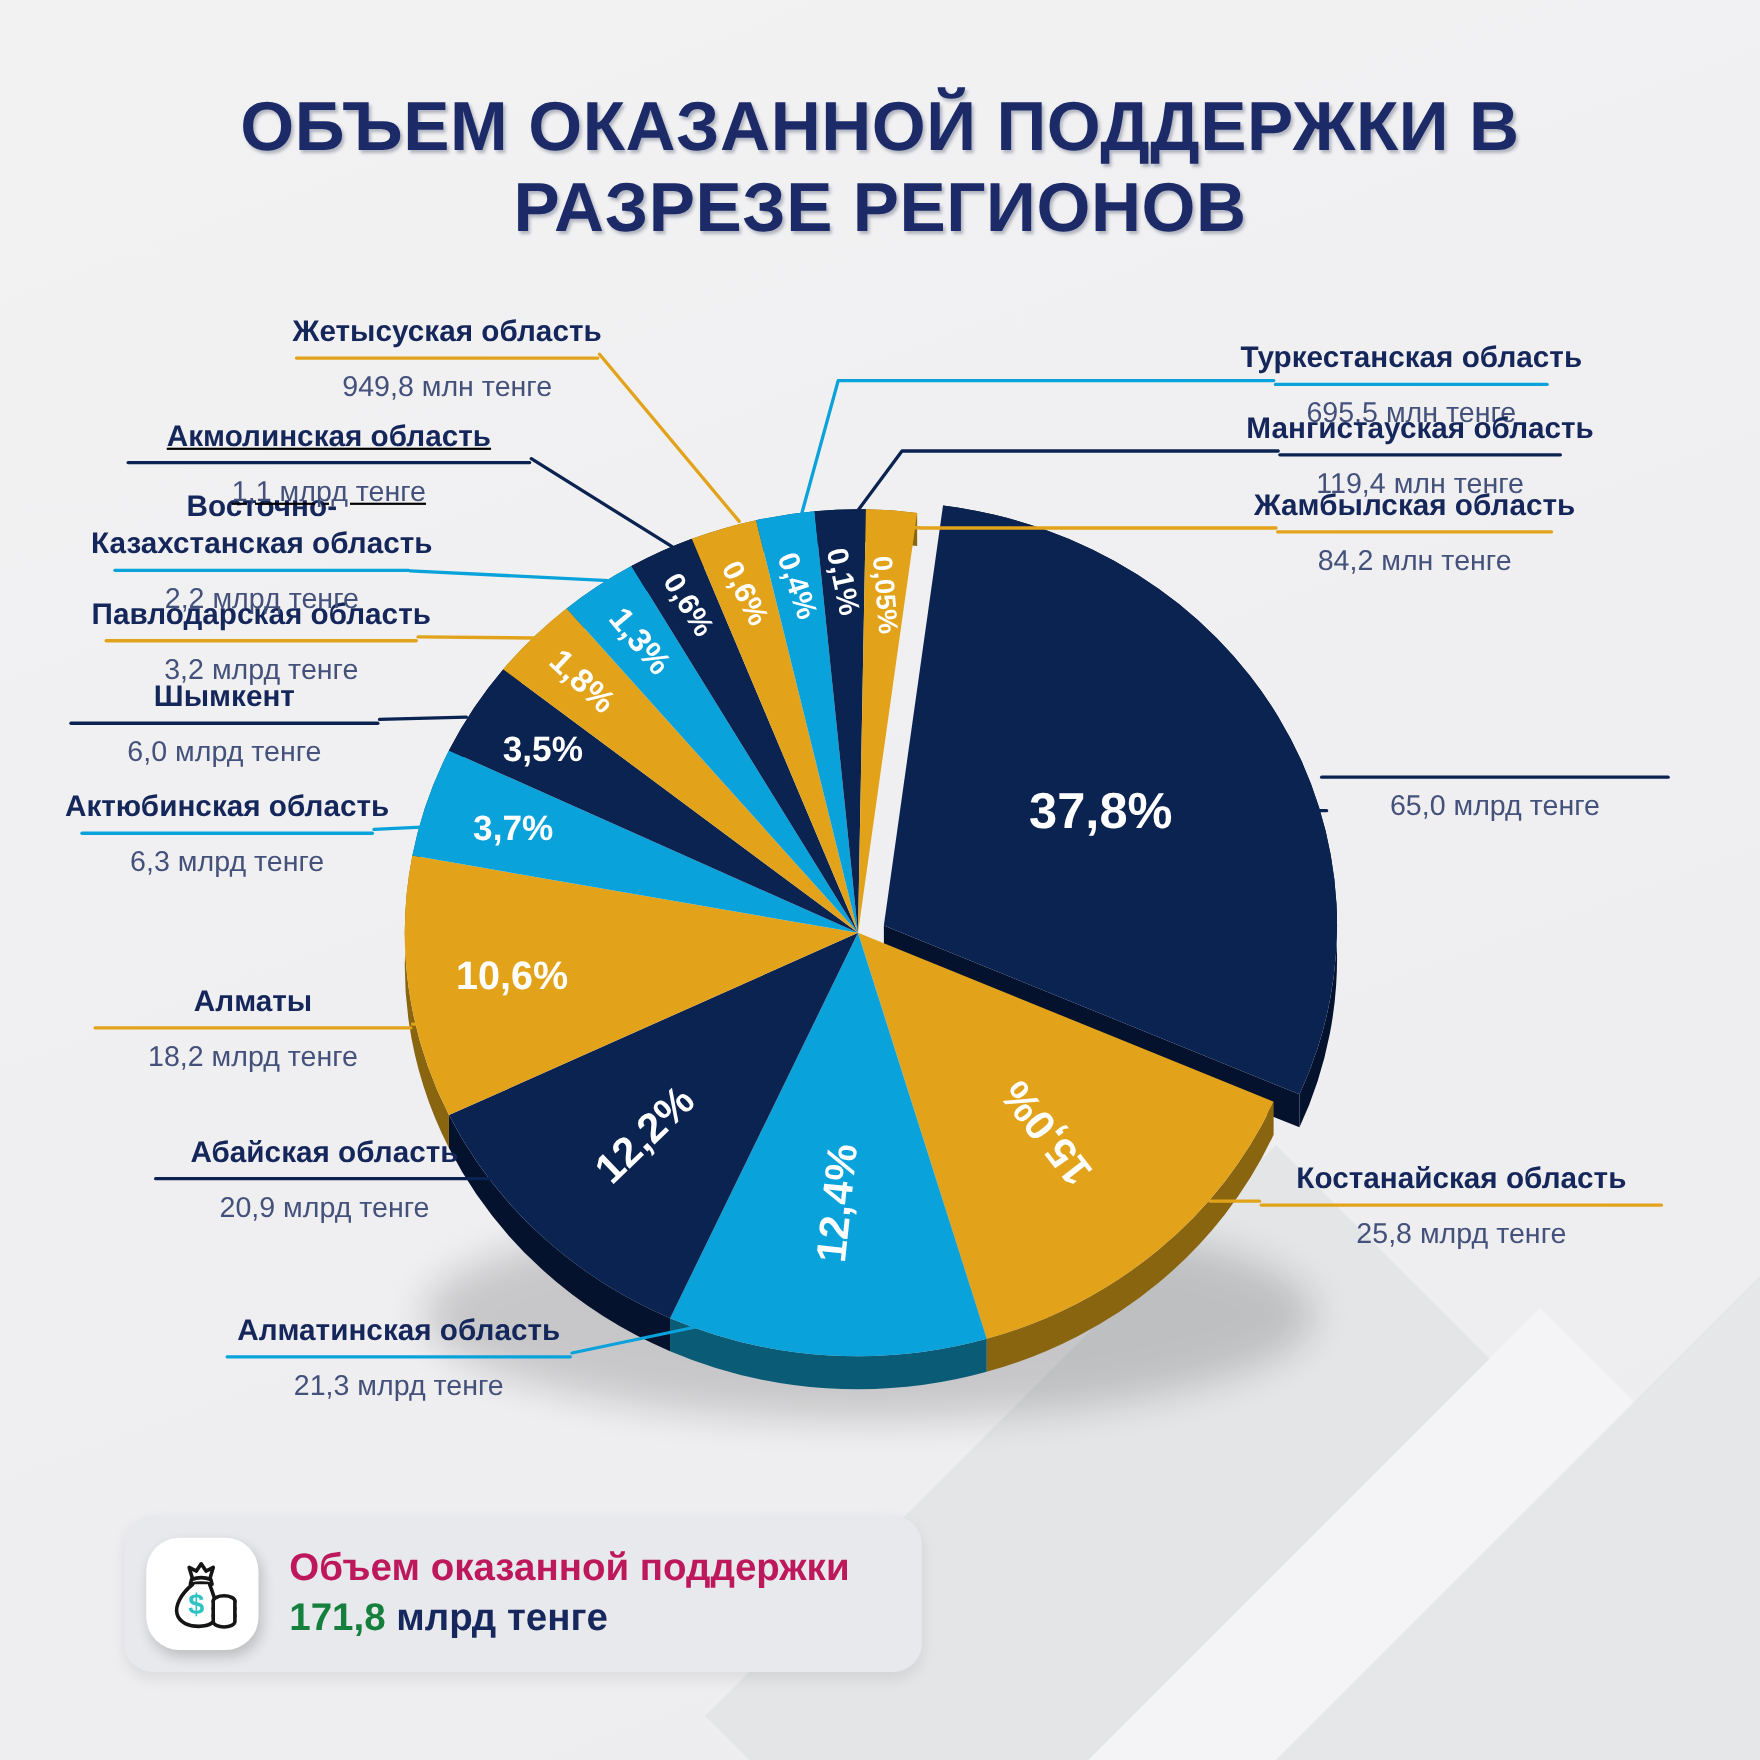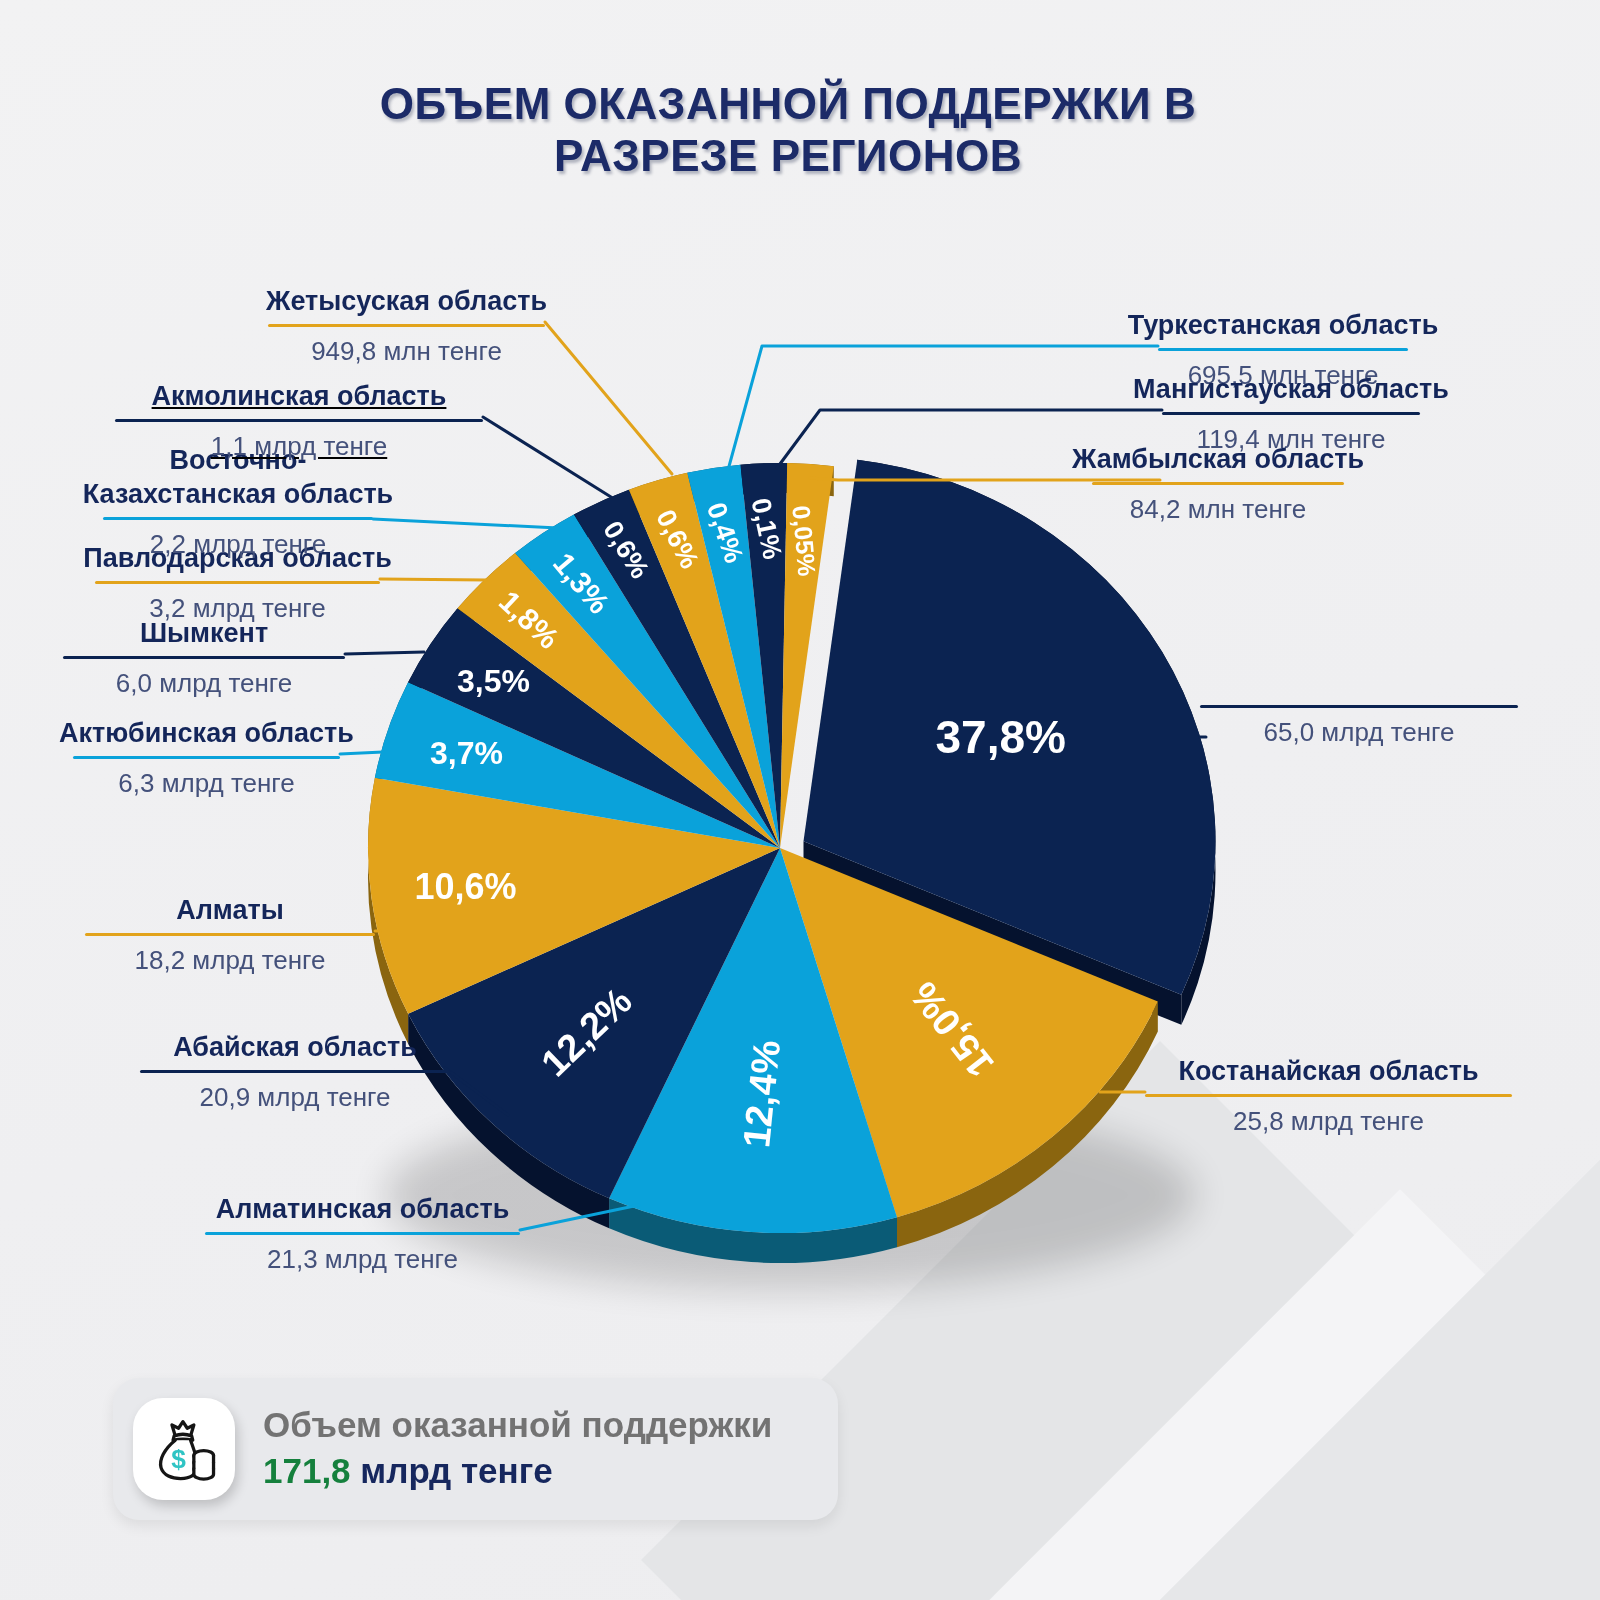--- a/index.html
+++ b/index.html
@@ -1,35 +1,35 @@
 <!DOCTYPE html>
 <html><head>
 <meta charset="utf-8">
 <style>
   html,body{margin:0;padding:0;background:#d8d9db;}
   #page{position:relative;width:1600px;height:1600px;overflow:hidden;
         background:linear-gradient(160deg,#f2f2f3 0%,#efeff1 55%,#ededef 100%);
         font-family:"Liberation Sans","DejaVu Sans",sans-serif;}
   .diamond{position:absolute;transform:rotate(45deg);}
-  #chart-title{position:absolute;left:88px;top:78px;width:1400px;text-align:center;
-     font-size:44px;line-height:1.18;font-weight:bold;color:#1c2b68;letter-spacing:.5px;
+  #chart-title{position:absolute;left:100px;top:78px;width:1400px;text-align:center;
+     font-size:63px;line-height:1.18;font-weight:bold;color:#1c2b68;letter-spacing:.5px;
      white-space:pre-line;text-shadow:2px 3px 3px rgba(25,35,70,.30);}
   svg text{font-family:"Liberation Sans","DejaVu Sans",sans-serif;}
   .callout{position:absolute;}
   .c-header{position:relative;left:50%;transform:translateX(-50%);width:max-content;
      text-align:center;font-weight:bold;font-size:27px;line-height:1.26;color:#14265a;white-space:pre;}
   .c-line{height:3px;width:100%;margin-top:6px;border-radius:2px;}
   .c-value{position:relative;left:50%;transform:translateX(-50%);width:max-content;
      text-align:center;font-size:26px;color:#44517b;margin-top:9px;white-space:pre;}
   #summary-card{position:absolute;left:113px;top:1378px;width:725px;height:142px;
      background:#e8e9ec;border-radius:26px;box-shadow:0 6px 14px rgba(0,0,0,.08);}
   #summary-icon-tile{position:absolute;left:20px;top:20px;width:102px;height:102px;background:#fff;
      border-radius:30px;box-shadow:3px 6px 12px rgba(0,0,0,.18);display:flex;align-items:center;justify-content:center;}
   #summary-text{position:absolute;left:150px;top:24px;}
-  #summary-label{font-size:35px;font-weight:bold;color:#737373;line-height:1.3;}
+  #summary-label{font-size:35px;font-weight:bold;color:#be185d;line-height:1.3;}
   #summary-value-row{font-size:35px;font-weight:bold;color:#16275e;line-height:1.3;}
   #summary-value{color:#15803d;}
 </style>
 </head>
 <body>
 
 <div id="page">
 
   <div class="diamond" style="left:793px;top:1193px;width:734px;height:734px;background:#e4e5e7;"></div>
   <div class="diamond" style="left:1046px;top:1336px;width:708px;height:708px;background:#f4f4f6;"></div>
@@ -171,21 +171,21 @@
       <div class="callout" style="left: 1158px; top: 308px; width: 250px;">
         <div class="c-header">Туркестанская область</div>
         <div class="c-line" style="background: rgb(10, 162, 218);"></div>
         <div class="c-value">695,5 млн тенге</div>
       </div>
       <div class="callout" style="left: 1162px; top: 372px; width: 258px;">
         <div class="c-header">Мангистауская область</div>
         <div class="c-line" style="background: rgb(11, 35, 81);"></div>
         <div class="c-value">119,4 млн тенге</div>
       </div>
-      <div class="callout" style="left: 1092px; top: 442px; width: 252px;">
+      <div class="callout" style="left: 1160px; top: 442px; width: 252px;">
         <div class="c-header">Жамбылская область</div>
         <div class="c-line" style="background: rgb(226, 163, 27);"></div>
         <div class="c-value">84,2 млн тенге</div>
       </div>
     </div>
 
   <div id="summary-card">
     <div id="summary-icon-tile">
       <svg width="70" height="70" viewBox="0 0 64 64">
         <g fill="none" stroke="#151515" stroke-width="3" stroke-linejoin="round" stroke-linecap="round">

